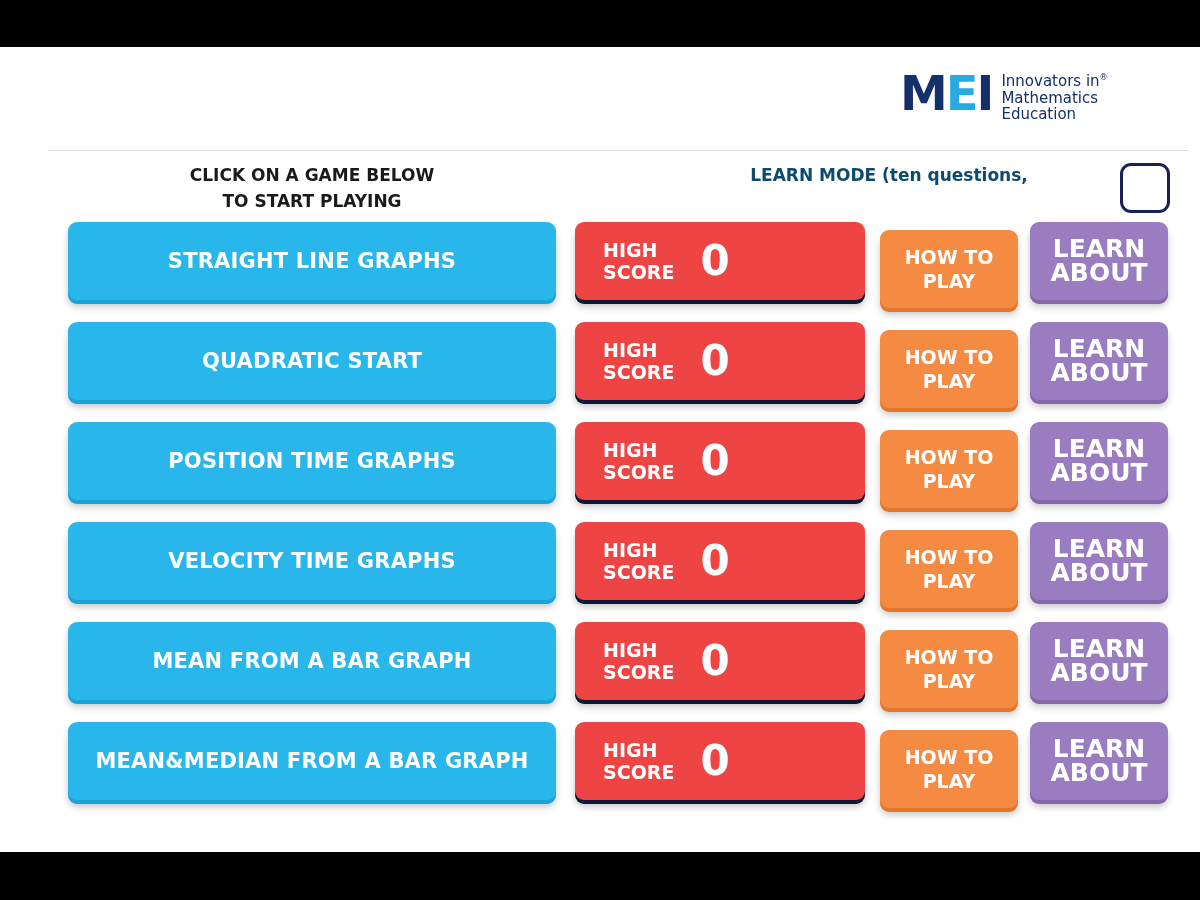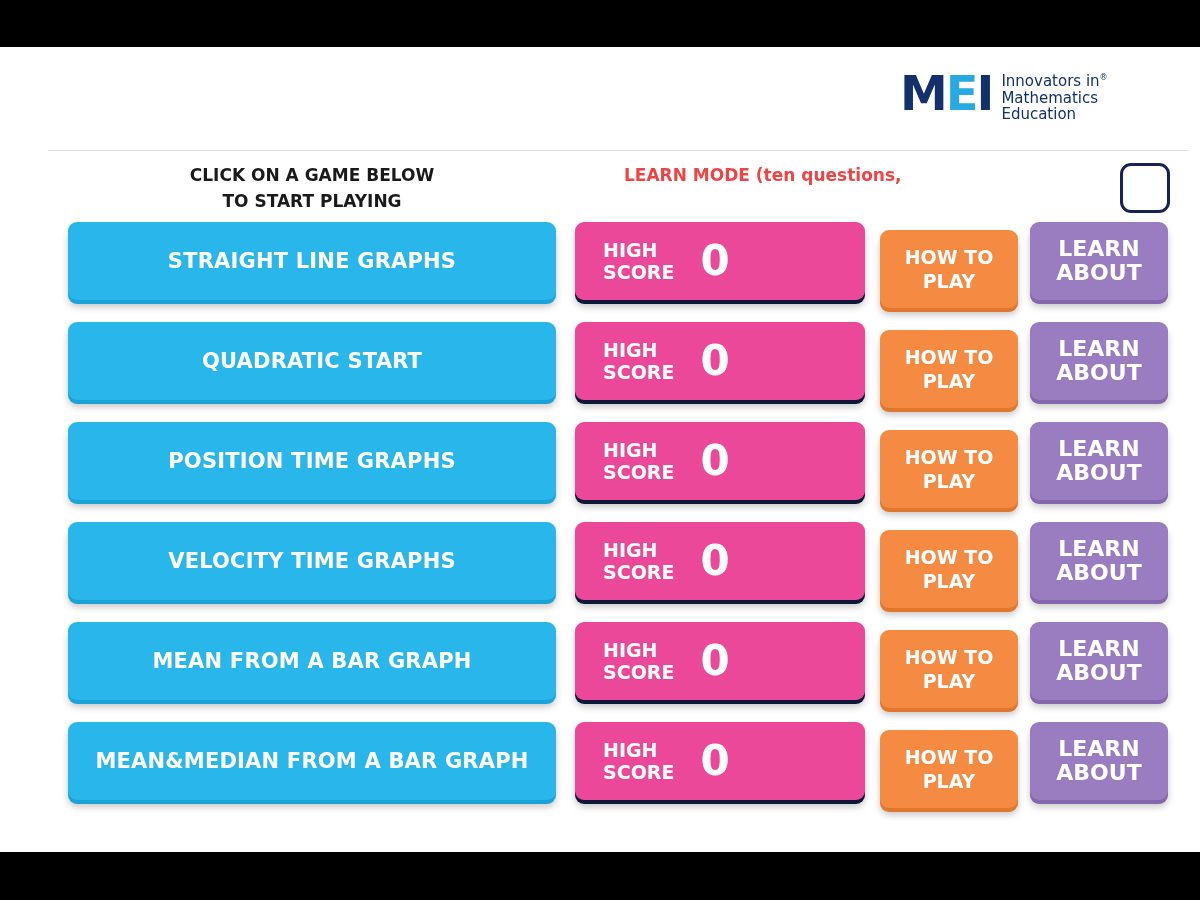--- a/index.html
+++ b/index.html
@@ -117,29 +117,29 @@
     width: 488px;
     text-align: center;
     font-family: "DejaVu Sans", "Liberation Sans", sans-serif;
     font-weight: bold;
     font-size: 17px;
     line-height: 26px;
     color: #1a1a1a;
   }
   .instr-right {
     position: absolute;
-    left: 624px;
+    left: 664px;
     top: 0;
     width: 450px;
-    text-align: left;
+    text-align: center;
     font-family: "DejaVu Sans", "Liberation Sans", sans-serif;
     font-weight: bold;
     font-size: 17px;
     line-height: 26px;
-    color: #ef4444;
+    color: #0c4a6e;
   }
   .learn-checkbox {
     position: absolute;
     left: 1120px;
     top: 116px;
     width: 50px;
     height: 50px;
     border: 3px solid #16215a;
     border-radius: 11px;
     background: #ffffff;
@@ -186,21 +186,21 @@
   .btn-game .label {
     white-space: nowrap;
   }
 
   .score-panel {
     position: absolute;
     left: 575px;
     top: 7px;
     width: 290px;
     height: 78px;
-    background: #ec4899;
+    background: #ef4444;
     border-radius: 9px;
     box-shadow: 0 4px 0 #0e1738, 0 7px 7px rgba(0,0,0,0.22);
     box-sizing: border-box;
     display: flex;
     align-items: center;
     padding-left: 28px;
   }
   .score-label {
     font-family: "DejaVu Sans", "Liberation Sans", sans-serif;
     font-weight: bold;
@@ -227,21 +227,21 @@
     font-size: 19px;
     line-height: 24px;
     box-shadow: 0 4px 0 #e2762d, 0 7px 7px rgba(0,0,0,0.22);
   }
   .btn-learn {
     left: 1030px;
     top: 7px;
     width: 138px;
     height: 78px;
     background: #9a7cc0;
-    font-size: 22px;
+    font-size: 25px;
     line-height: 24px;
     box-shadow: 0 4px 0 #8366ac, 0 7px 7px rgba(0,0,0,0.22);
   }
   .btn .two-line {
     white-space: pre-line;
   }
 </style>
 </head>
 <body>
 

